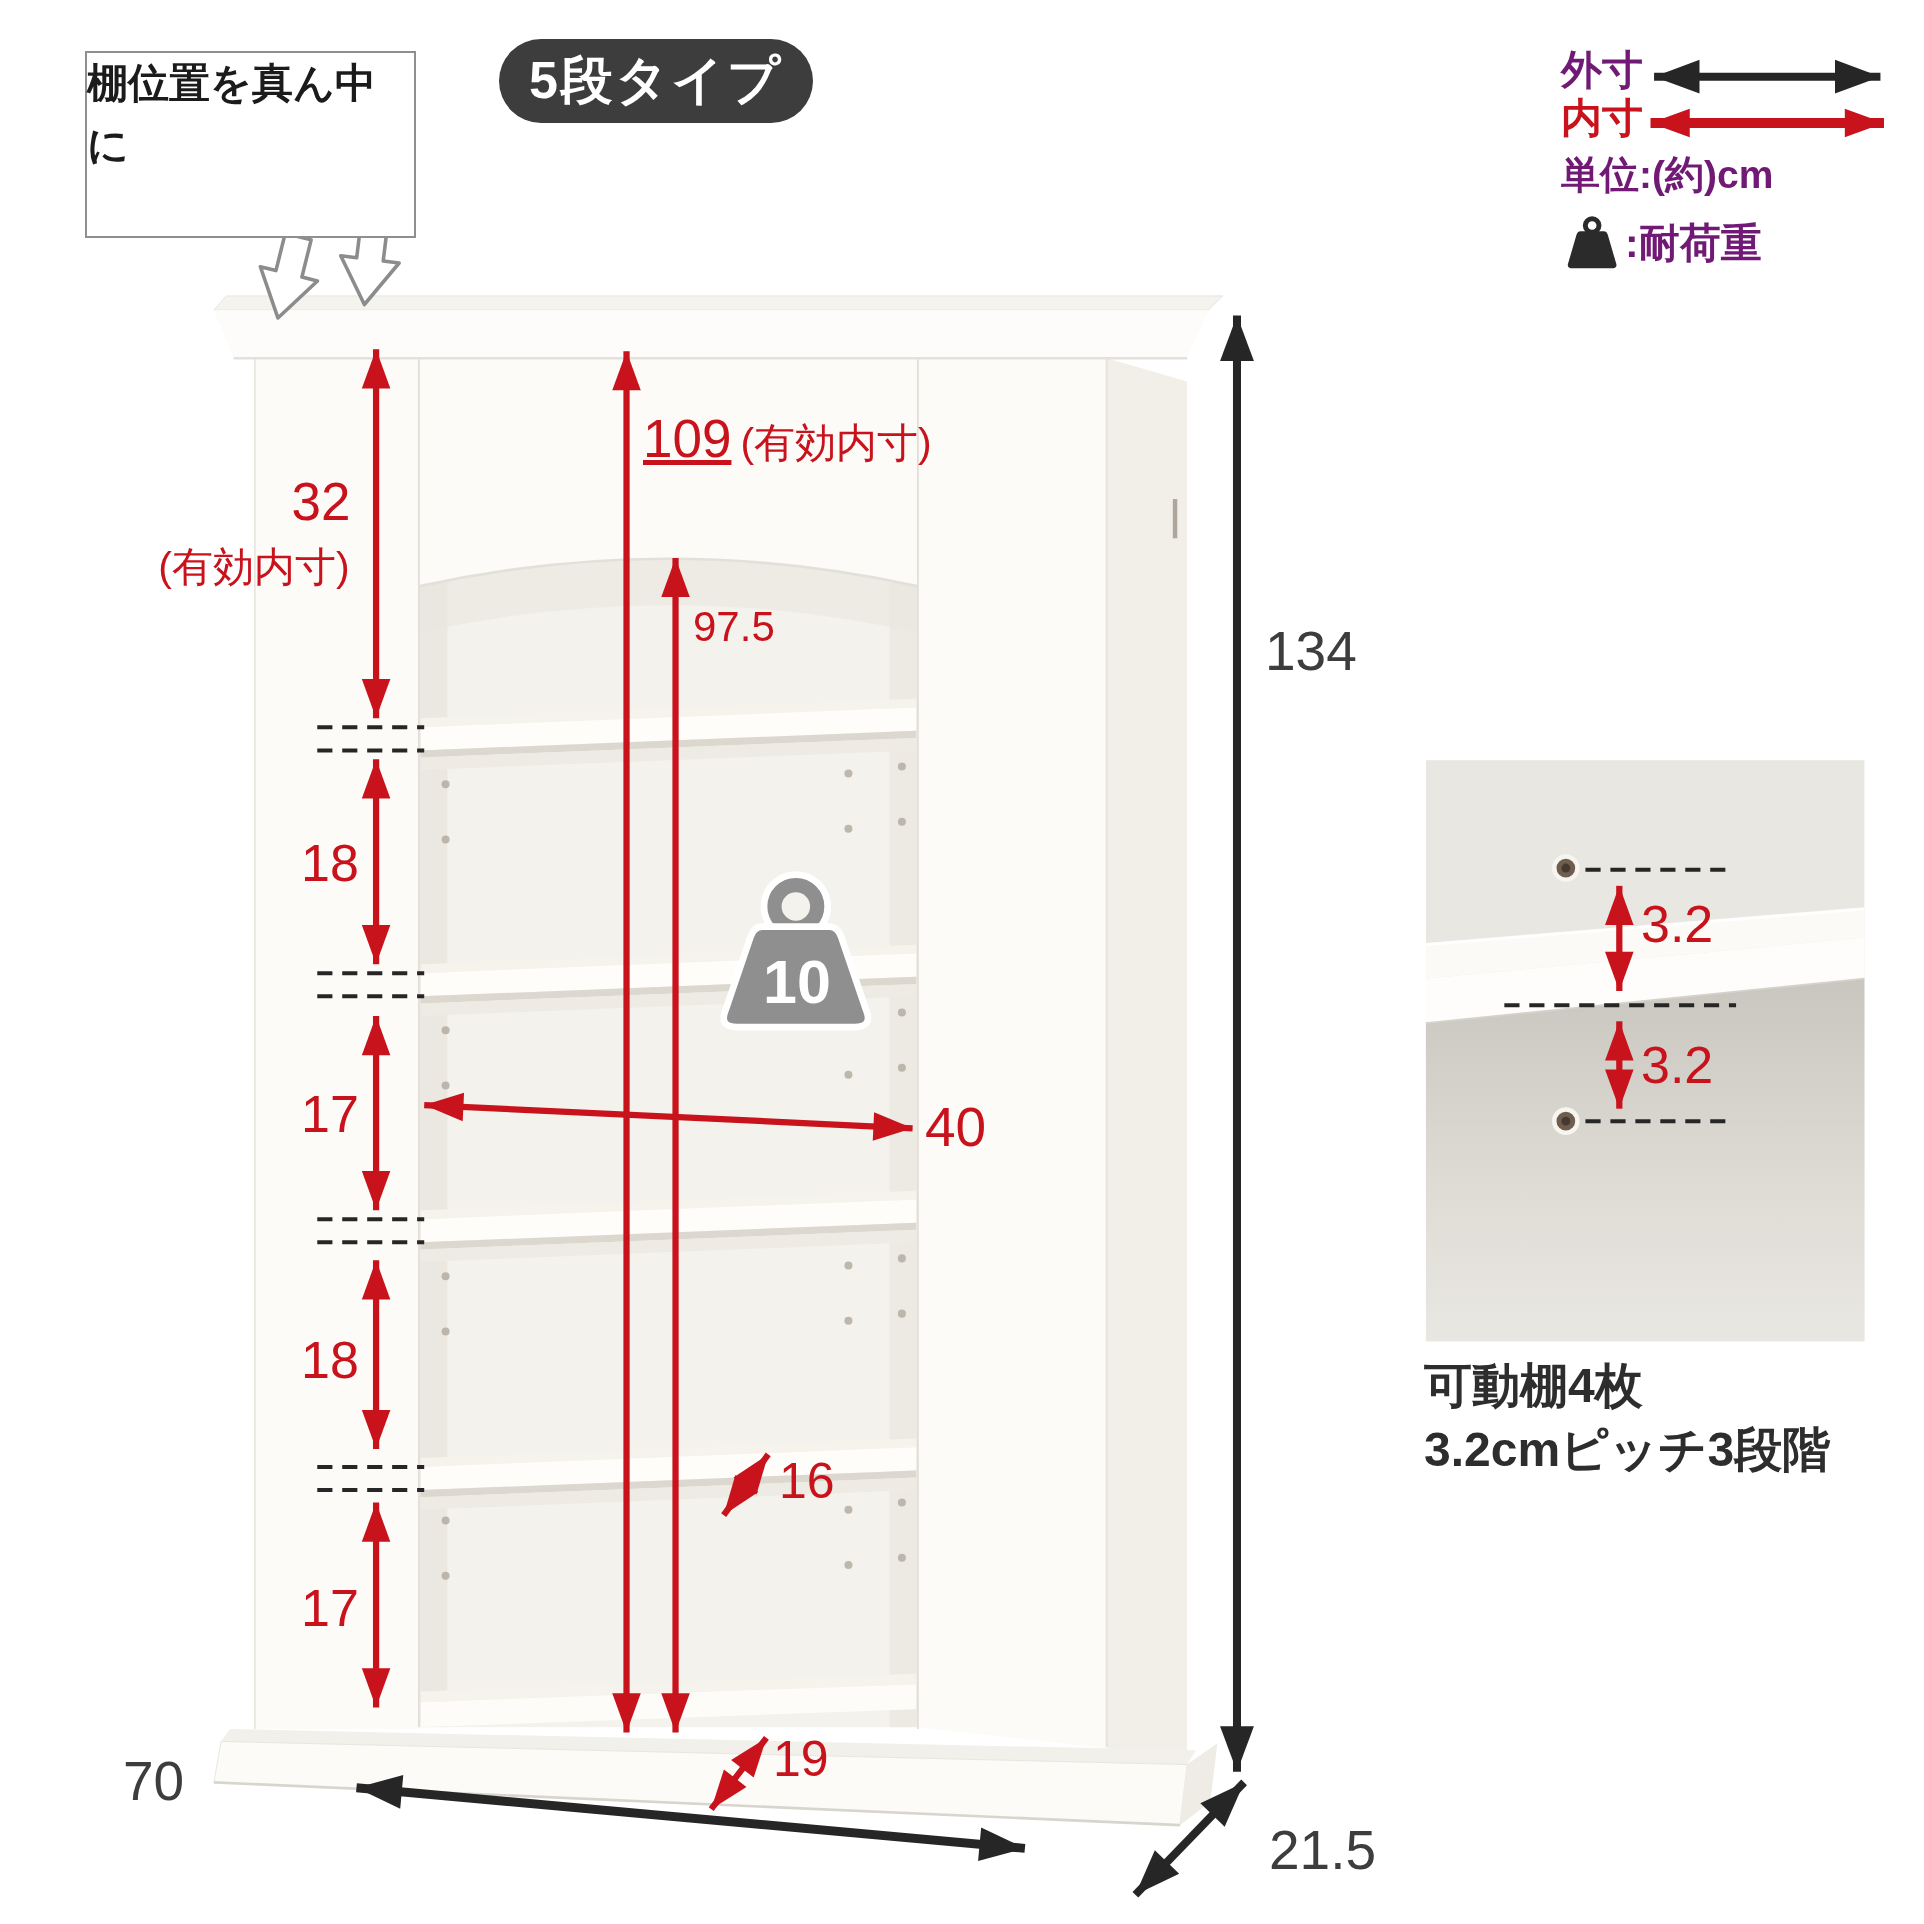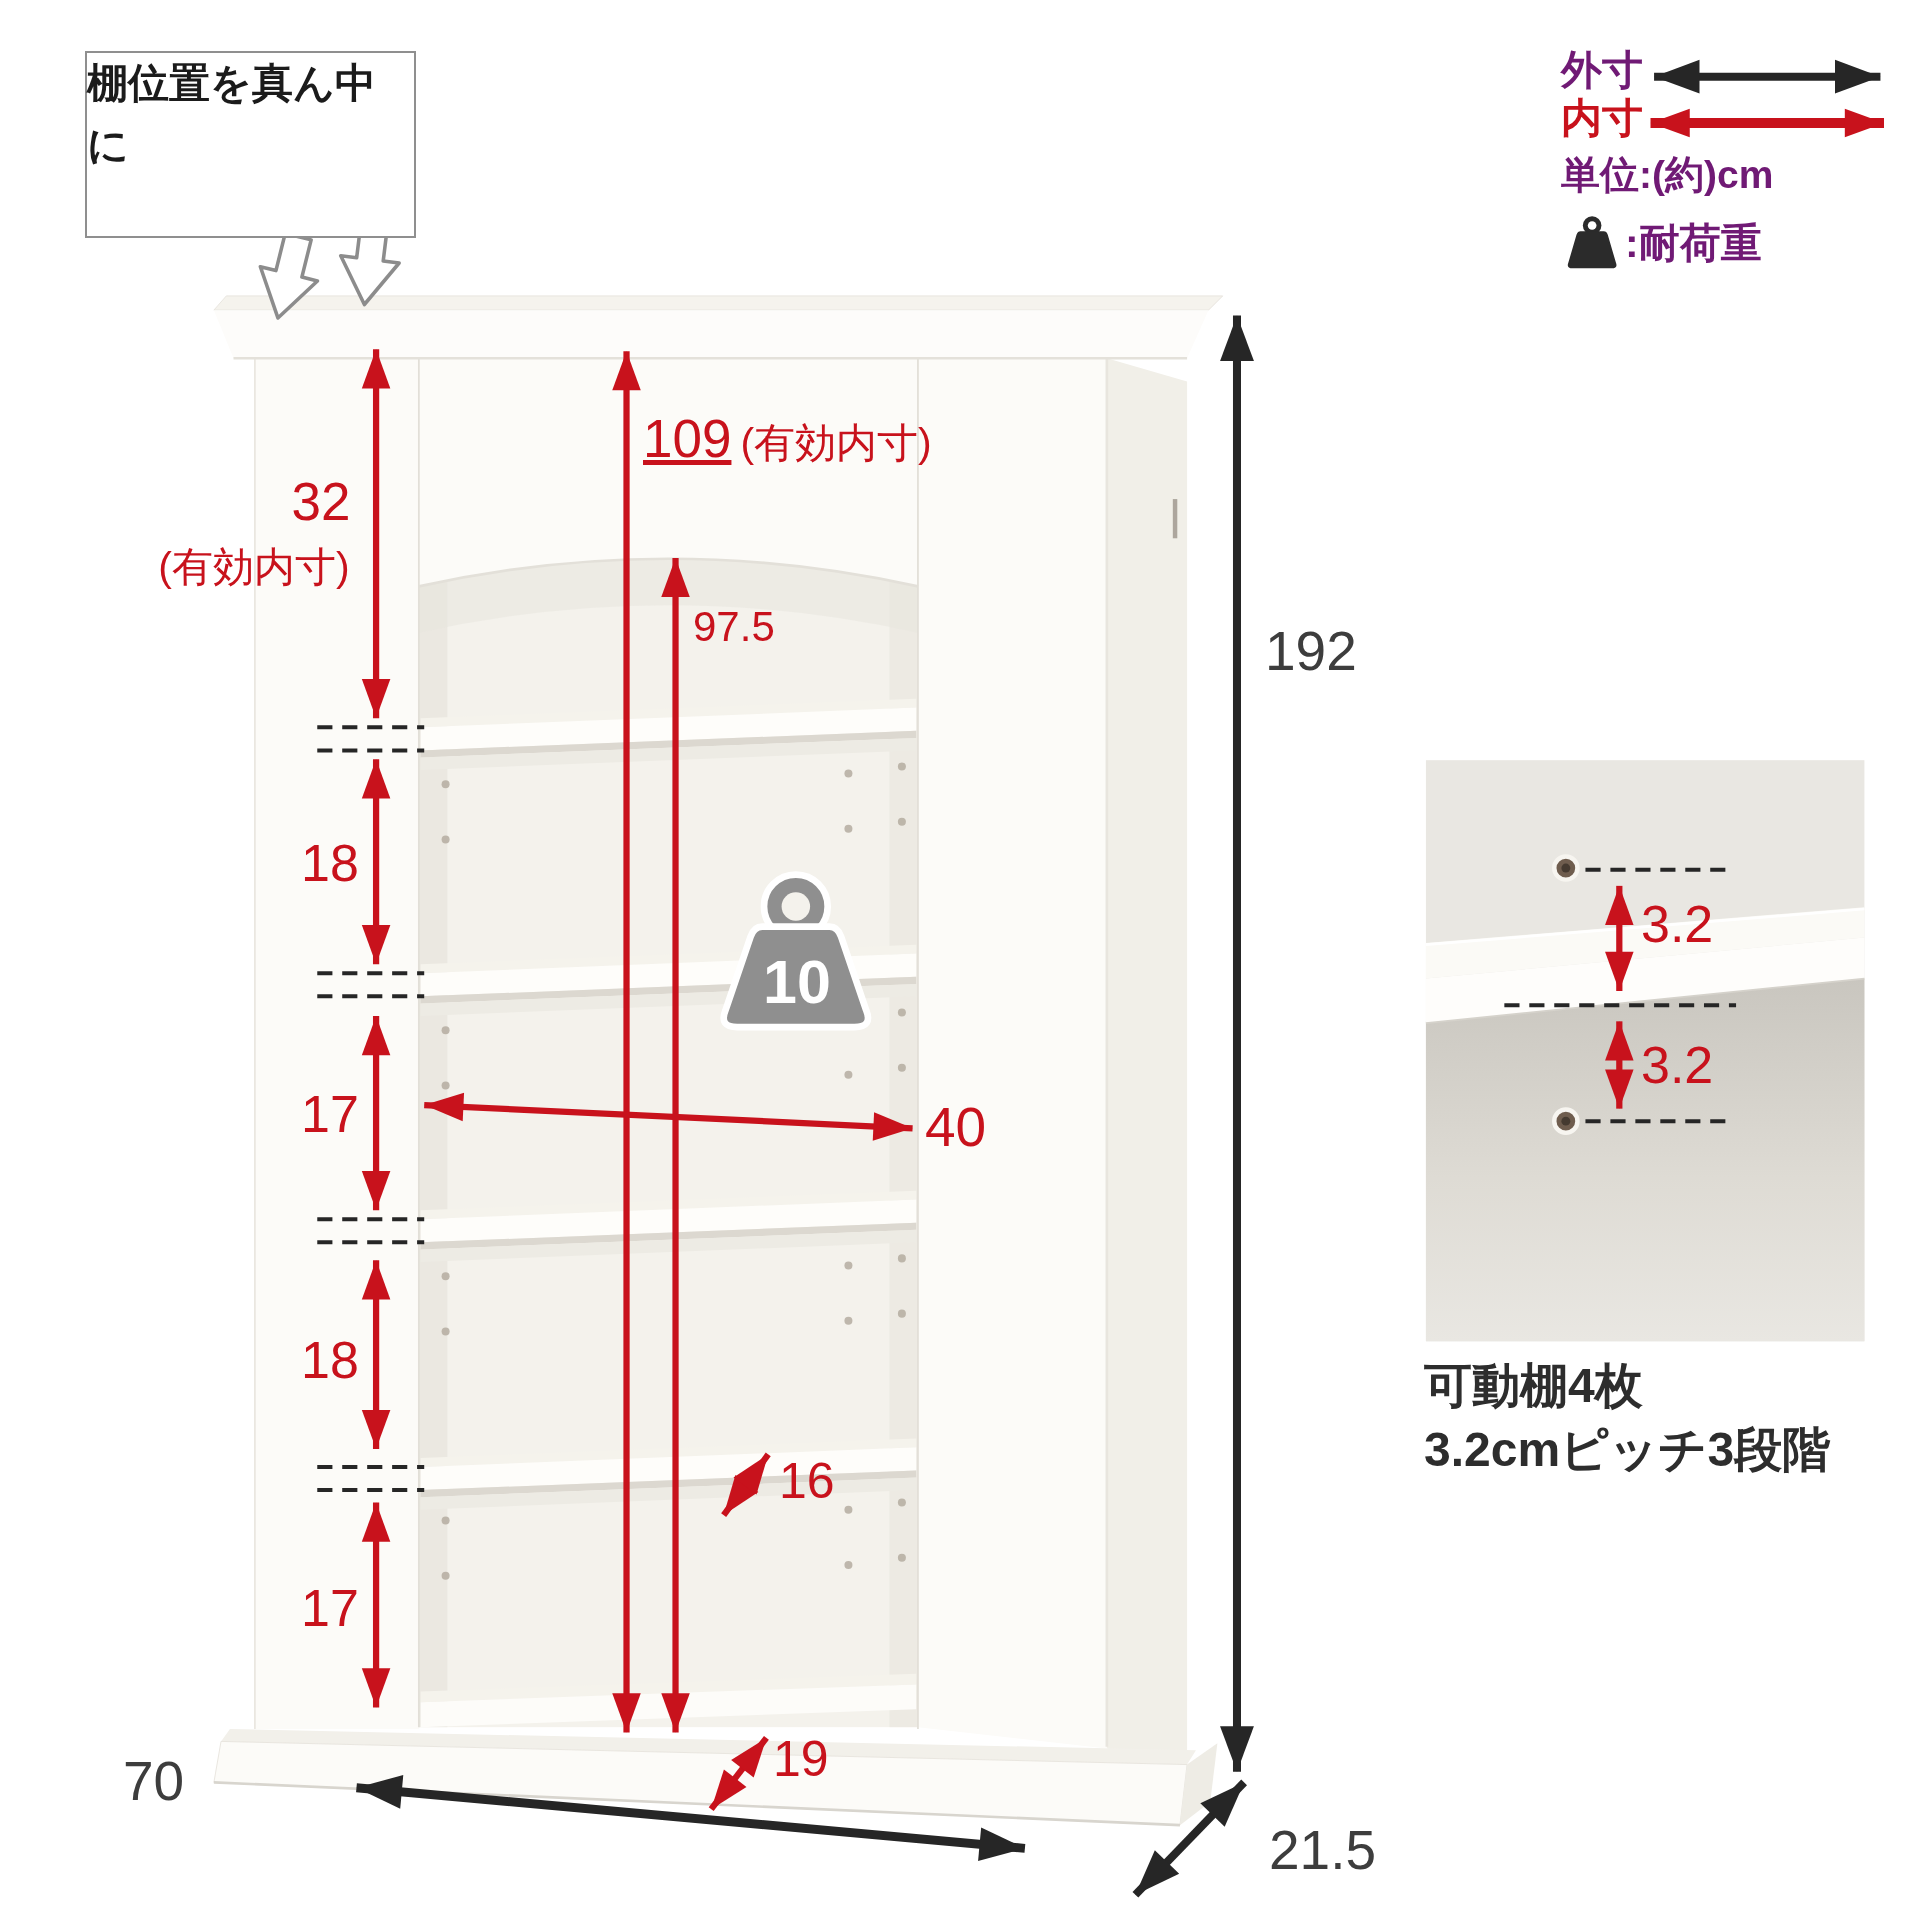--- a/index.html
+++ b/index.html
@@ -218,20 +218,23 @@
       <path d="M30,36 L70,36 Q75,36 77,42 L92,86 Q96,96 85,96 L15,96 Q4,96 8,86 L23,42 Q25,36 30,36 Z" fill="#8f8f8f" stroke="#ffffff" stroke-width="4" stroke-linejoin="round"></path>
     </g>
   </svg>
 
   <div class="txtlayer">
 
     <div class="callout">
       <span>棚位置を真ん中に</span>
     </div>
 
+    <div class="badge">
+      <span>5段タイプ</span>
+    </div>
 
     <div class="t lg" style="left:1561px;top:50px;font-size:41px;">外寸</div>
     <div class="t lg" style="left:1561px;top:98px;font-size:41px;color:#c8121c;">内寸</div>
     <div class="t lg" style="left:1561px;top:155px;font-size:39px;">単位:(約)cm</div>
     <div class="t lg" style="left:1625px;top:223px;font-size:41px;">:耐荷重</div>
 
     <div class="t red c" style="left:321px;top:501px;font-size:53px;">32</div>
     <div class="t red c" style="left:254px;top:567px;font-size:41px;">(有効内寸)</div>
     <div class="ihgroup" style="left:643px;top:408px;">
       <span class="red" style="font-size:53px;text-decoration:underline;">109</span>
@@ -239,21 +242,21 @@
     </div>
     <div class="t red" style="left:693px;top:606px;font-size:42px;">97.5</div>
     <div class="t red c" style="left:330px;top:863px;font-size:52px;">18</div>
     <div class="t red c" style="left:330px;top:1114px;font-size:52px;">17</div>
     <div class="t red c" style="left:330px;top:1360px;font-size:52px;">18</div>
     <div class="t red c" style="left:330px;top:1608px;font-size:52px;">17</div>
     <div class="t red" style="left:925px;top:1100px;font-size:55px;">40</div>
     <div class="t red" style="left:779px;top:1456px;font-size:50px;">16</div>
     <div class="t red" style="left:773px;top:1734px;font-size:50px;">19</div>
 
-    <div class="t dk" style="left:1265px;top:624px;font-size:55px;">192</div>
+    <div class="t dk" style="left:1265px;top:624px;font-size:55px;">134</div>
     <div class="t dk" style="left:123px;top:1754px;font-size:55px;">70</div>
     <div class="t dk" style="left:1269px;top:1823px;font-size:55px;">21.5</div>
 
     <div class="t c" style="left:797px;top:982px;font-size:61px;font-weight:700;color:#ffffff;text-align:right;">10</div>
 
     <div class="t red" style="left:1641px;top:898px;font-size:52px;">3.2</div>
     <div class="t red" style="left:1641px;top:1039px;font-size:52px;">3.2</div>
     <div class="t" style="left:1424px;top:1362px;font-size:48px;font-weight:700;color:#2d2d2d;">可動棚4枚</div>
     <div class="t" style="left:1424px;top:1426px;font-size:48px;font-weight:700;color:#2d2d2d;">3.2cmピッチ3段階</div>
   </div>

